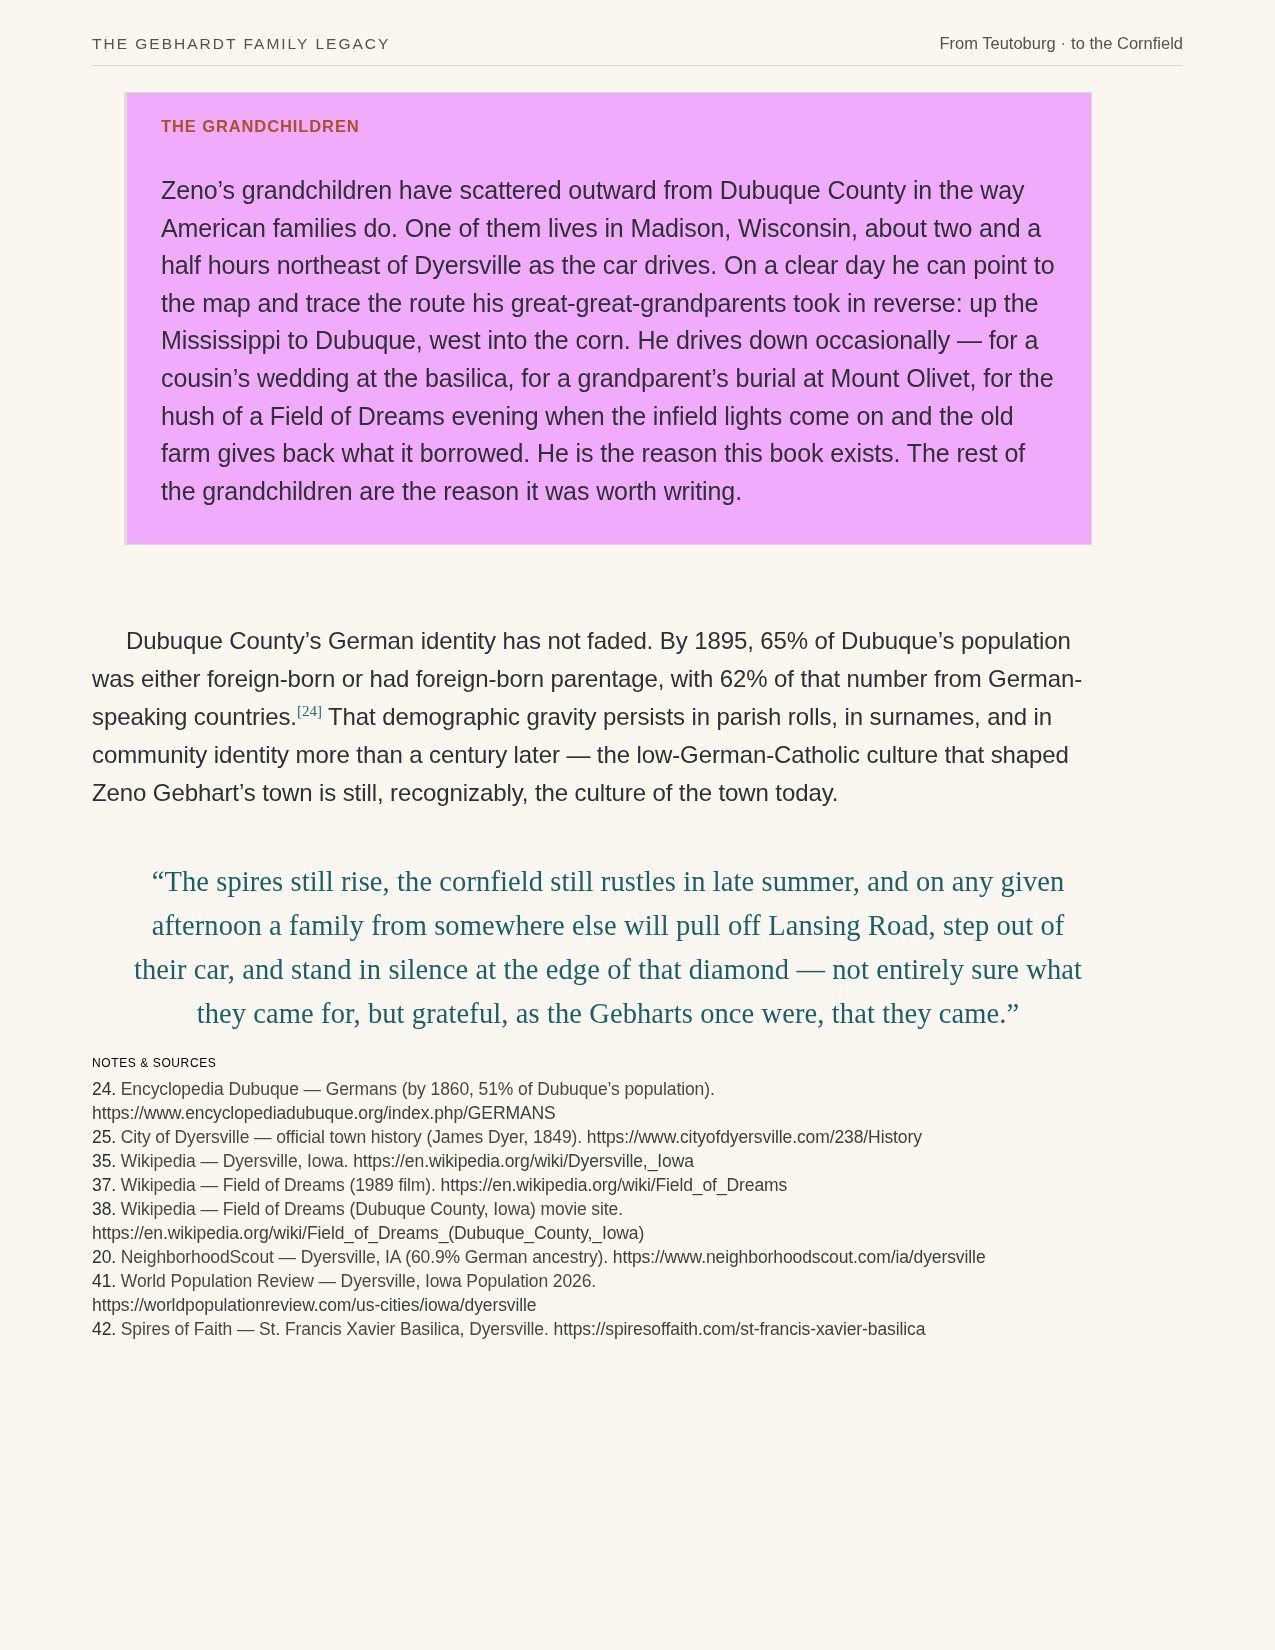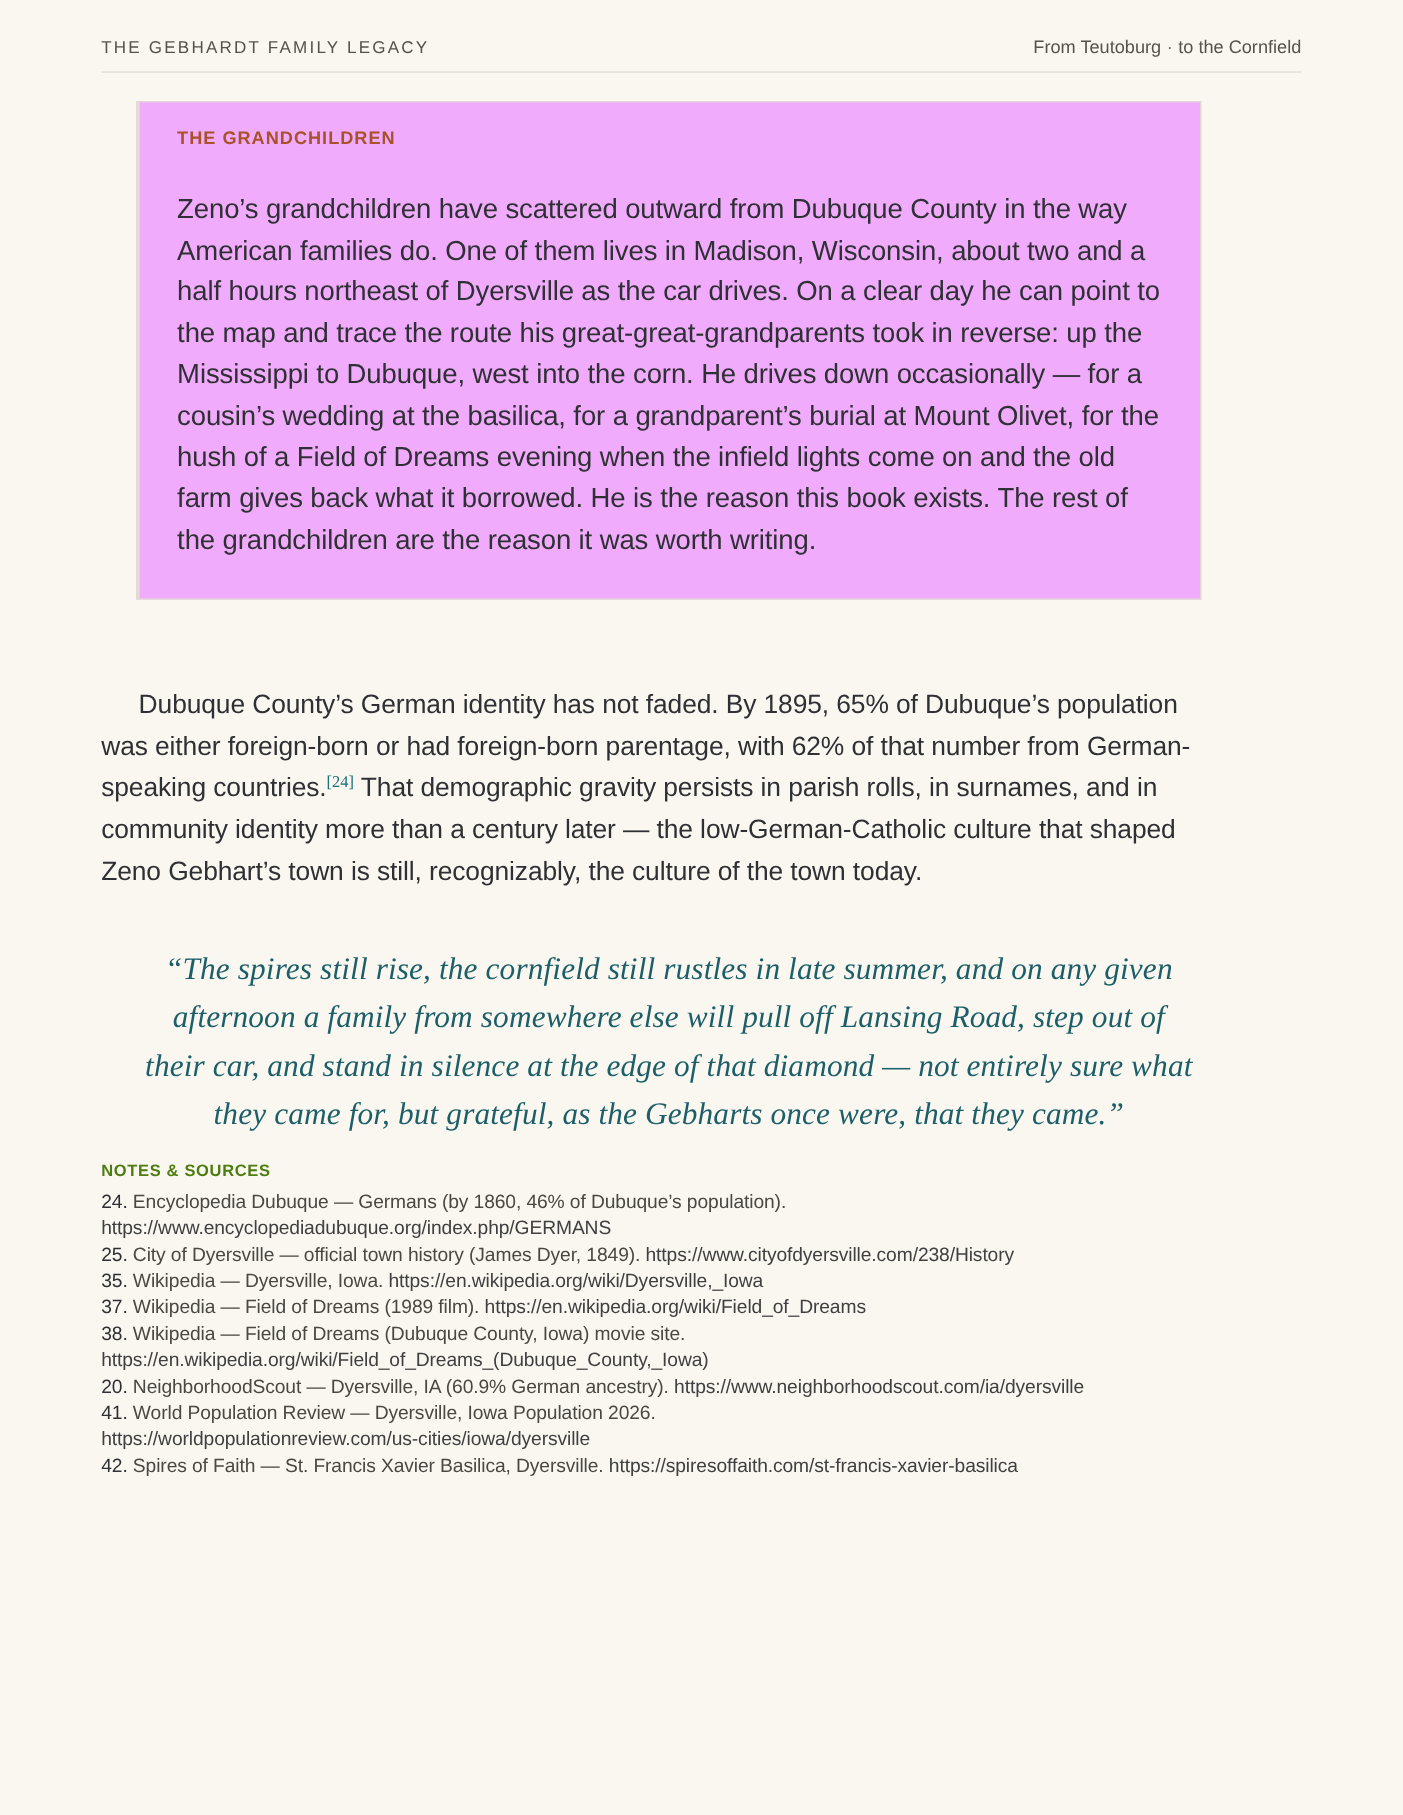--- a/index.html
+++ b/index.html
@@ -105,38 +105,37 @@
   }
 
   
   .pullquote {
     position: absolute;
     left: 128px;
     top: 860px;
     width: 960px;
     text-align: center;
     font-family: "Liberation Serif", serif;
-    font-style: italic;
     font-size: 28.5px;
     line-height: 44px;
     color: #1d5f68;
     letter-spacing: 0.1px;
   }
 
   
   .notes {
     position: absolute;
     left: 92px;
     top: 1056px;
     width: 1010px;
   }
   .notes-title {
-    color: #4d7c0f;
-    font-size: 15px;
-    font-weight: 700;
+    color: #000000;
+    font-size: 12px;
+    font-weight: 400;
     letter-spacing: 0.6px;
     text-transform: uppercase;
     margin-bottom: 7px;
   }
   .note {
     font-size: 17.5px;
     line-height: 24px;
     color: #4a4843;
     margin-bottom: 0px;
     letter-spacing: -0.1px;
@@ -182,21 +181,21 @@
 
   <p class="body-para">
     <span>Dubuque County’s German identity has not faded. By 1895, 65% of Dubuque’s population was either foreign-born or had foreign-born parentage, with 62% of that number from German-speaking countries.</span><sup class="cite">[24]</sup><span> That demographic gravity persists in parish rolls, in surnames, and in community identity more than a century later — the low-German-Catholic culture that shaped Zeno Gebhart’s town is still, recognizably, the culture of the town today.</span>
   </p>
 
   <div class="pullquote">“The spires still rise, the cornfield still rustles in late summer, and on any given afternoon a family from somewhere else will pull off Lansing Road, step out of their car, and stand in silence at the edge of that diamond — not entirely sure what they came for, but grateful, as the Gebharts once were, that they came.”</div>
 
   <div class="notes">
     <div class="notes-title">NOTES &amp; SOURCES</div>
     <div id="notes-list">
-        <div class="note"><span class="note-num">24.</span><span> Encyclopedia Dubuque — Germans (by 1860, 46% of Dubuque’s population).</span><br><span class="note-url">https://www.encyclopediadubuque.org/index.php/GERMANS</span></div>
+        <div class="note"><span class="note-num">24.</span><span> Encyclopedia Dubuque — Germans (by 1860, 51% of Dubuque’s population).</span><br><span class="note-url">https://www.encyclopediadubuque.org/index.php/GERMANS</span></div>
         <div class="note"><span class="note-num">25.</span><span> City of Dyersville — official town history (James Dyer, 1849). </span><span class="note-url">https://www.cityofdyersville.com/238/History</span></div>
         <div class="note"><span class="note-num">35.</span><span> Wikipedia — Dyersville, Iowa. </span><span class="note-url">https://en.wikipedia.org/wiki/Dyersville,_Iowa</span></div>
         <div class="note"><span class="note-num">37.</span><span> Wikipedia — Field of Dreams (1989 film). </span><span class="note-url">https://en.wikipedia.org/wiki/Field_of_Dreams</span></div>
         <div class="note"><span class="note-num">38.</span><span> Wikipedia — Field of Dreams (Dubuque County, Iowa) movie site.</span><br><span class="note-url">https://en.wikipedia.org/wiki/Field_of_Dreams_(Dubuque_County,_Iowa)</span></div>
         <div class="note"><span class="note-num">20.</span><span> NeighborhoodScout — Dyersville, IA (60.9% German ancestry). </span><span class="note-url">https://www.neighborhoodscout.com/ia/dyersville</span></div>
         <div class="note"><span class="note-num">41.</span><span> World Population Review — Dyersville, Iowa Population 2026.</span><br><span class="note-url">https://worldpopulationreview.com/us-cities/iowa/dyersville</span></div>
         <div class="note"><span class="note-num">42.</span><span> Spires of Faith — St. Francis Xavier Basilica, Dyersville. </span><span class="note-url">https://spiresoffaith.com/st-francis-xavier-basilica</span></div>
       </div>
   </div>
 

